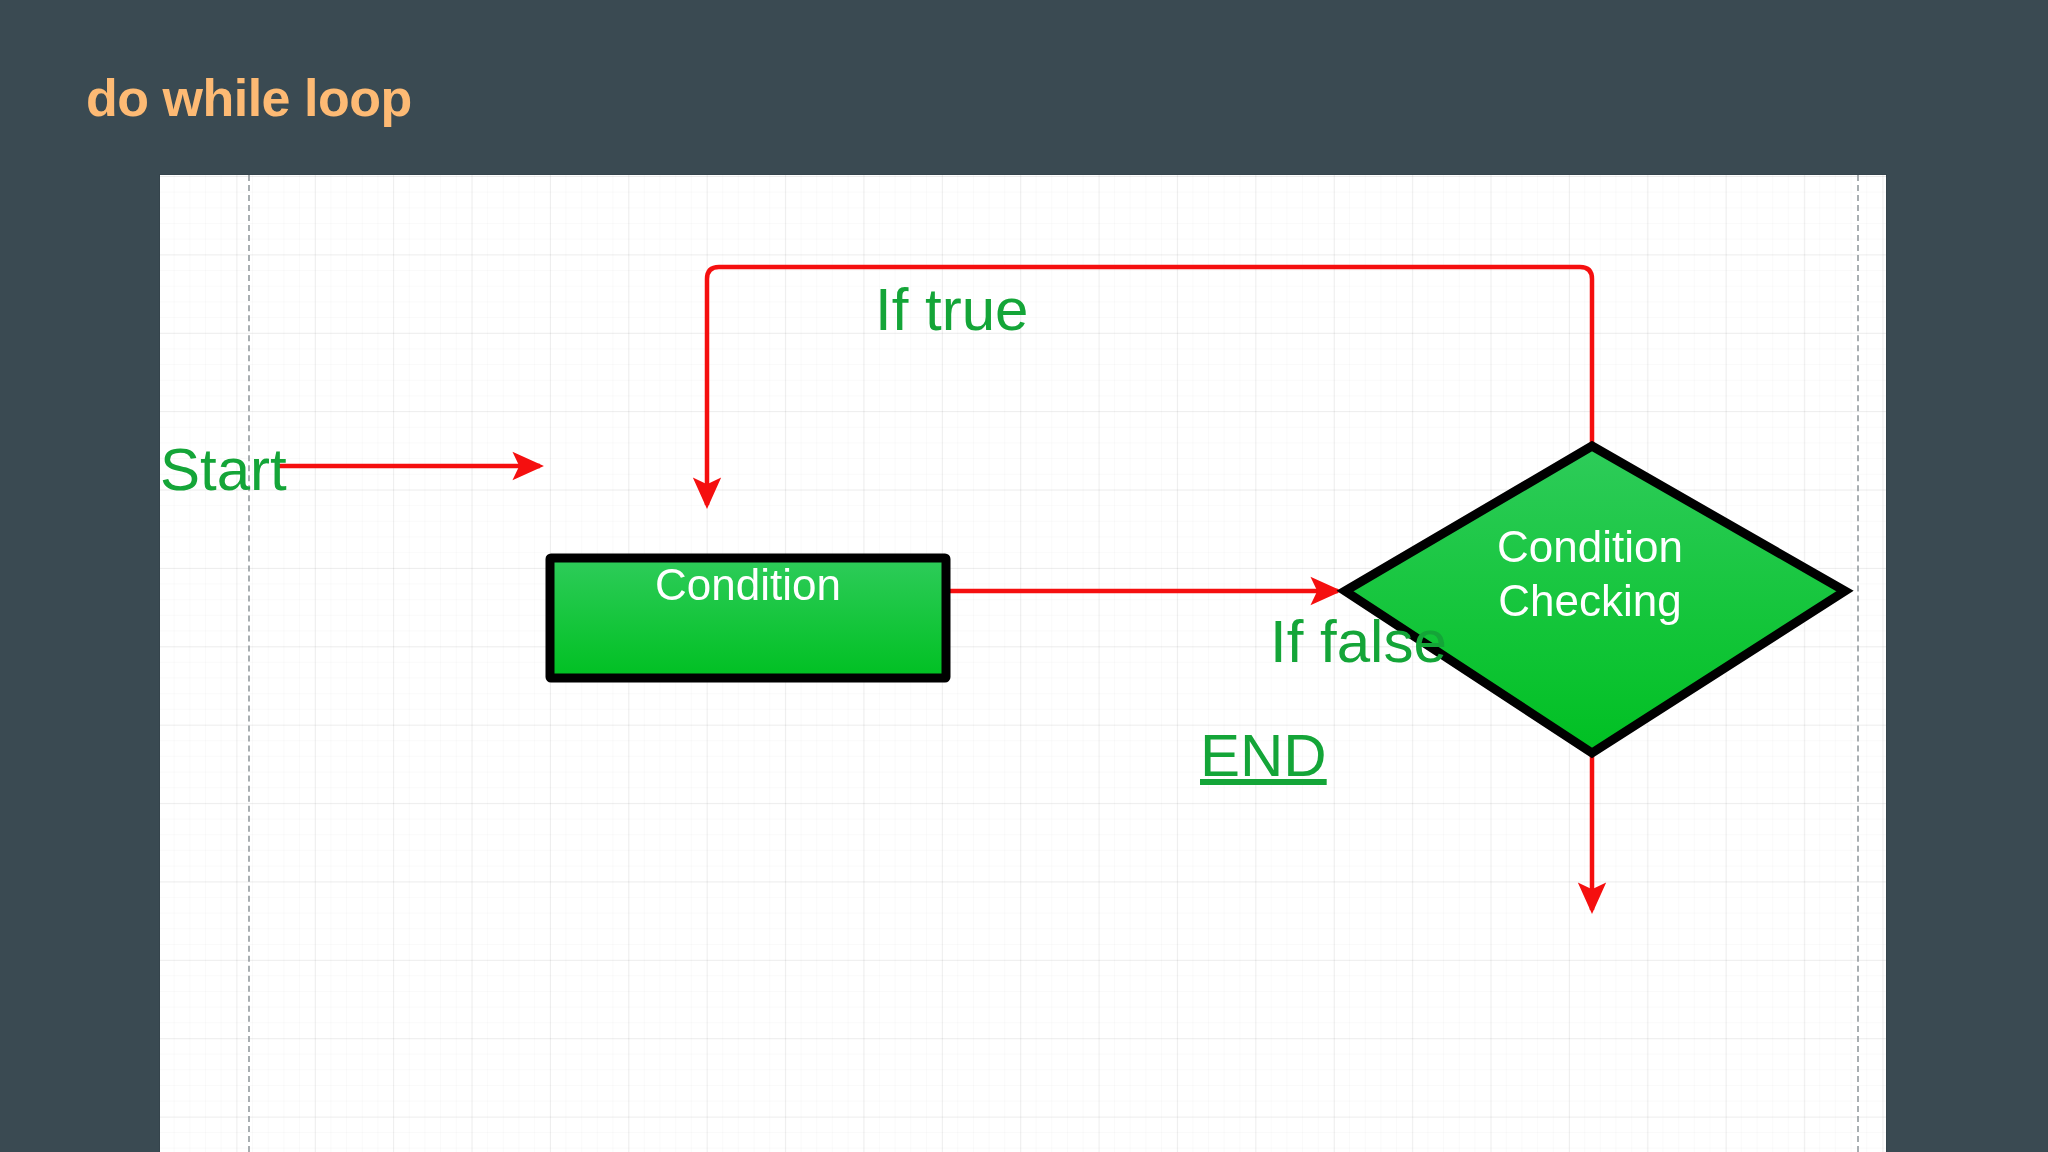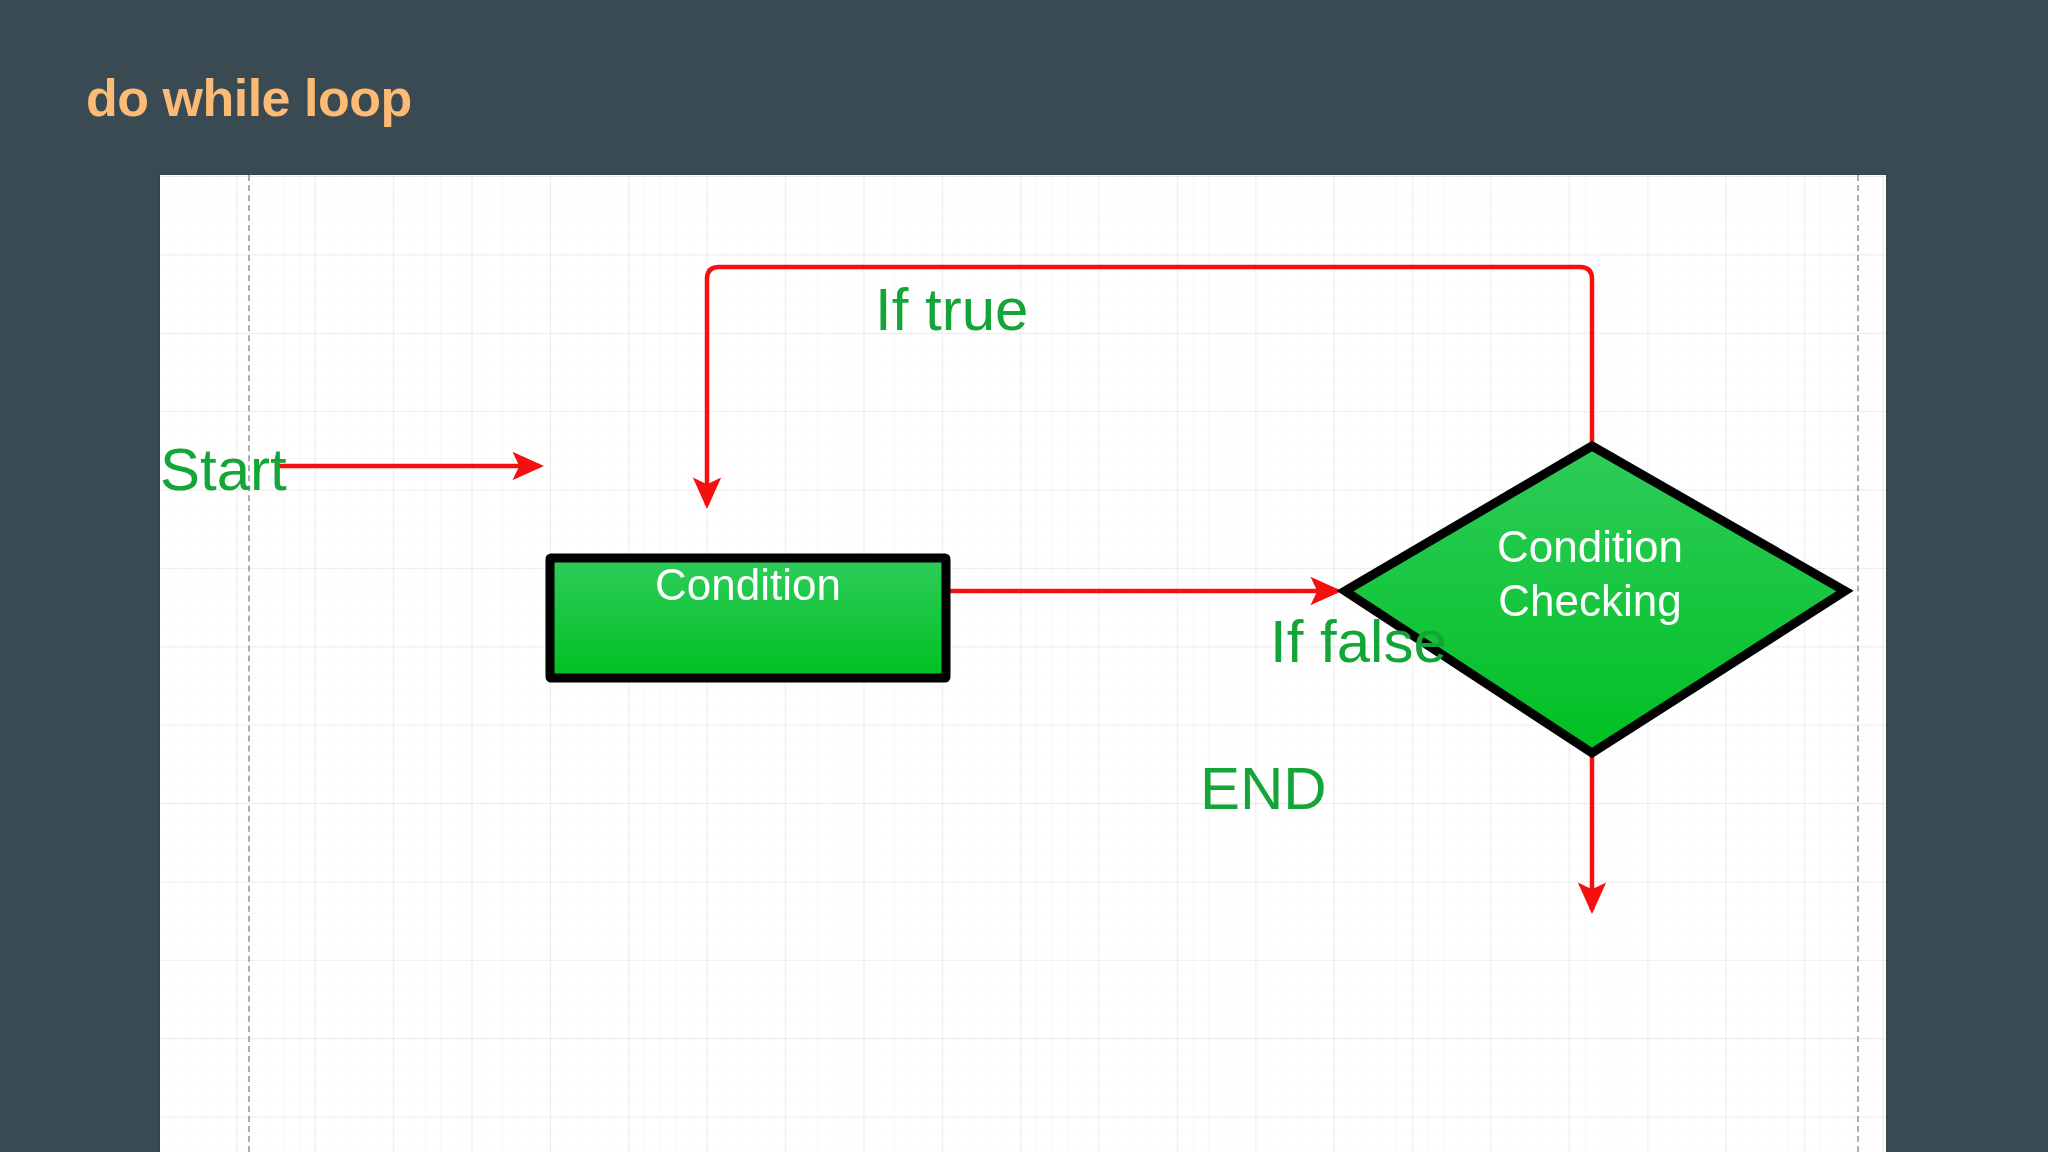--- a/index.html
+++ b/index.html
@@ -69,21 +69,21 @@
     position: absolute;
     color: #14a538;
     font-size: 60px;
     font-family: "Liberation Sans", sans-serif;
     white-space: nowrap;
     line-height: 1;
   }
   #label-start   { left: 0px;    top: 265px; }
   #label-if-true { left: 715px;  top: 105px; }
   #label-if-false{ left: 1110px; top: 437px; }
-  #label-end     { left: 1040px; top: 584px; }
+  #label-end     { left: 1040px; top: 551px; text-decoration: underline; }
 
   .node-text {
     position: absolute;
     color: #ffffff;
     font-size: 44px;
     font-family: "Liberation Sans", sans-serif;
     white-space: nowrap;
     text-align: center;
     line-height: 1.22;
     pointer-events: none;

